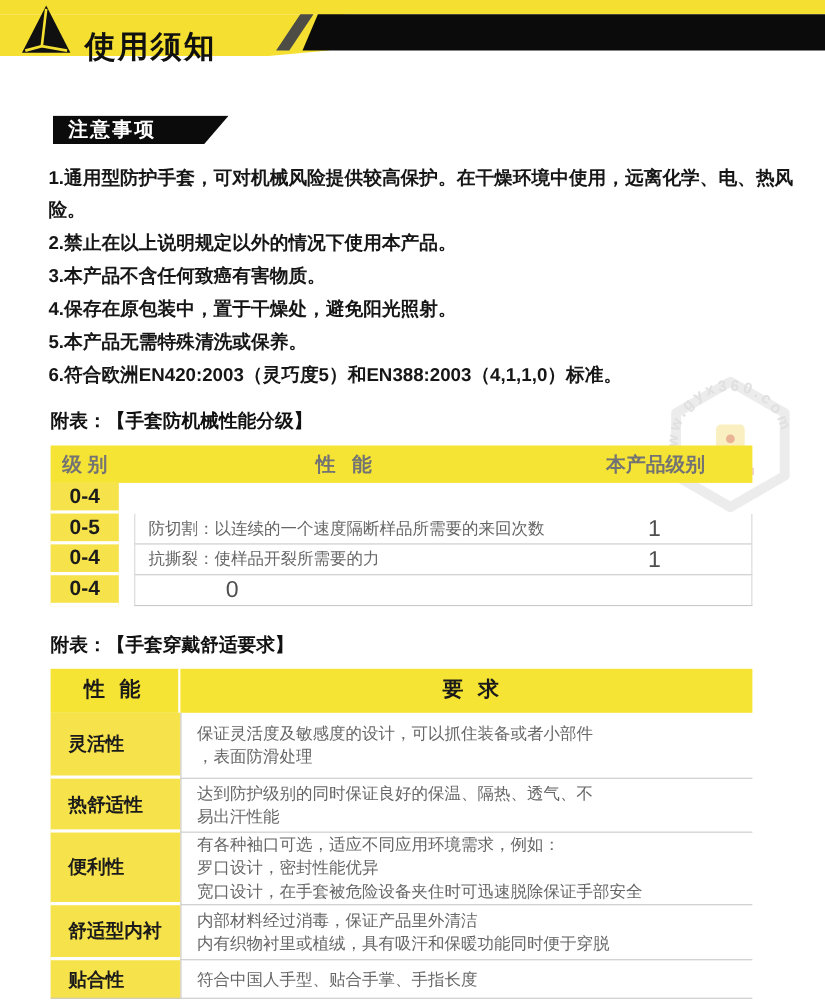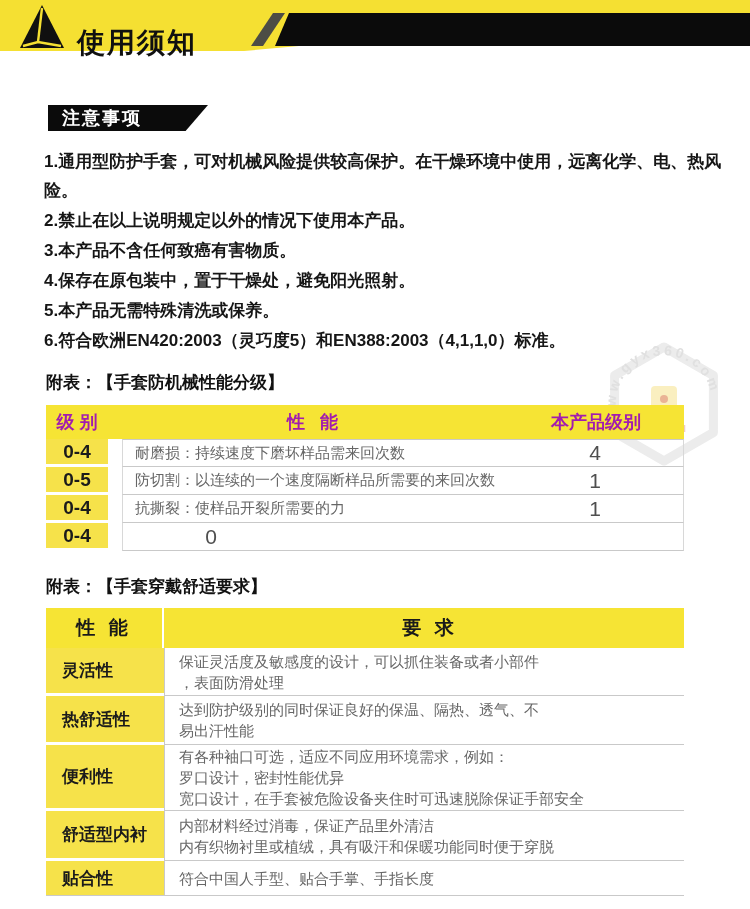--- a/index.html
+++ b/index.html
@@ -37,21 +37,21 @@
   .notes p { margin-bottom:1px; }
 
   
   .sub-heading { position:relative; z-index:1; margin:15px 0 11px 46px;
     font-size:17px; font-weight:700; color:#111; }
   .sub-heading.second { margin-top:24px; margin-bottom:10px; }
 
   
   .t1 { position:relative; z-index:1; margin-left:46px; width:638px; }
   .t1-head { display:flex; height:34px; align-items:center;
-    background:var(--table-header-yellow,#f6e434); font-weight:700; color:#a21caf; }
+    background:var(--table-header-yellow,#f6e434); font-weight:700; color:#737373; }
   .t1h-level { width:62px; margin-right:14px; text-align:center; font-size:18px; }
   .t1h-perf  { flex:1; text-align:center; font-size:18px; letter-spacing:5px; }
   .t1h-val   { width:176px; text-align:center; font-size:18px; }
   .t1-row { display:flex; height:28px; }
   .t1-level { width:62px; margin-right:14px; background:var(--level-cell-yellow,#f6e24a);
     border-bottom:3px solid #fff; text-align:center; font-weight:700;
     font-size:19px; line-height:25px; color:#1b1b1b; }
   .t1-cell { flex:1; display:flex; align-items:center;
     border-bottom:1px solid var(--row-border-gray,#c9c9c9);
     border-left:1px solid #d8d8d8; border-right:1px solid #d8d8d8; }
@@ -68,21 +68,21 @@
   .t2h-req { flex:1; text-align:center; line-height:40px; font-size:19px; letter-spacing:4px;padding-left:12px; }
   .t2-row { display:flex; }
   .t2-name { width:118px; background:var(--level-cell-yellow,#f6e24a);
     border-bottom:3px solid #fff; font-weight:700; font-size:17px; color:#1b1b1b;
     padding-left:16px; display:flex; align-items:center; }
   .t2-row:last-child .t2-name { border-bottom:1px solid var(--row-border-gray,#c9c9c9); }
   .t2-req { flex:1; border-left:1px solid var(--row-border-gray,#c9c9c9);
     border-bottom:1px solid var(--row-border-gray,#c9c9c9);
     color:var(--secondary-text,#666); font-size:15px; line-height:21px;
     padding:4px 10px 4px 14px; white-space:pre-line; display:flex; align-items:center; }
-  .t2-row.r1 { height:48px; }
+  .t2-row.r1 { height:60px; }
   .t2-row.r2 { height:49px; }
   .t2-row.r3 { height:66px; }
   .t2-row.r4 { height:50px; }
   .t2-row.r5 { height:35px; }
 </style>
 </head>
 <body>
 
 <svg class="watermark" width="170" height="170" viewBox="0 0 170 170">
   <polygon points="81,17 130.4,45.5 130.4,102.5 81,131 31.6,102.5 31.6,45.5" fill="none" stroke="#ececec" stroke-width="9" stroke-linejoin="round"></polygon>
@@ -126,24 +126,20 @@
 <div class="sub-heading">附表：【手套防机械性能分级】</div>
 
 <div class="t1">
   <div class="t1-head">
     <span class="t1h-level">级 别</span>
     <span class="t1h-perf">性  能</span>
     <span class="t1h-val">本产品级别</span>
   </div>
   <div class="t1-row">
     <span class="t1-level">0-4</span>
-    <div class="t1-cell">
-      <span class="t1-desc">耐磨损：持续速度下磨坏样品需来回次数</span>
-      <span class="t1-val">4</span>
-    </div>
   </div>
   <div class="t1-row">
     <span class="t1-level">0-5</span>
     <div class="t1-cell">
       <span class="t1-desc">防切割：以连续的一个速度隔断样品所需要的来回次数</span>
       <span class="t1-val">1</span>
     </div>
   </div>
   <div class="t1-row">
     <span class="t1-level">0-4</span>

